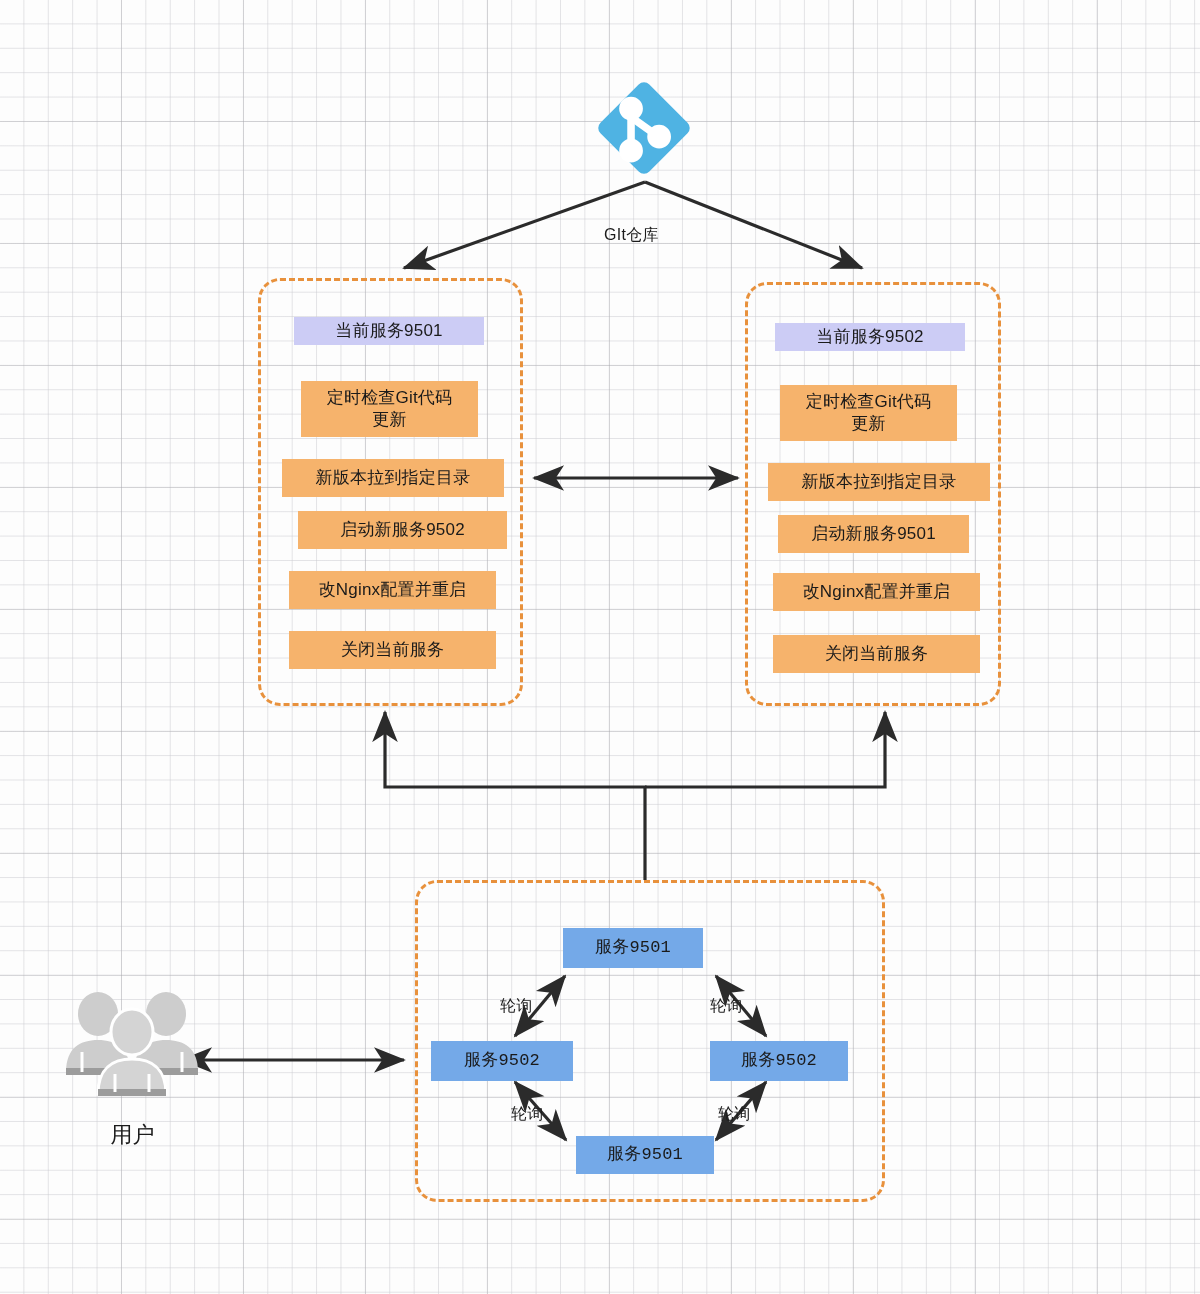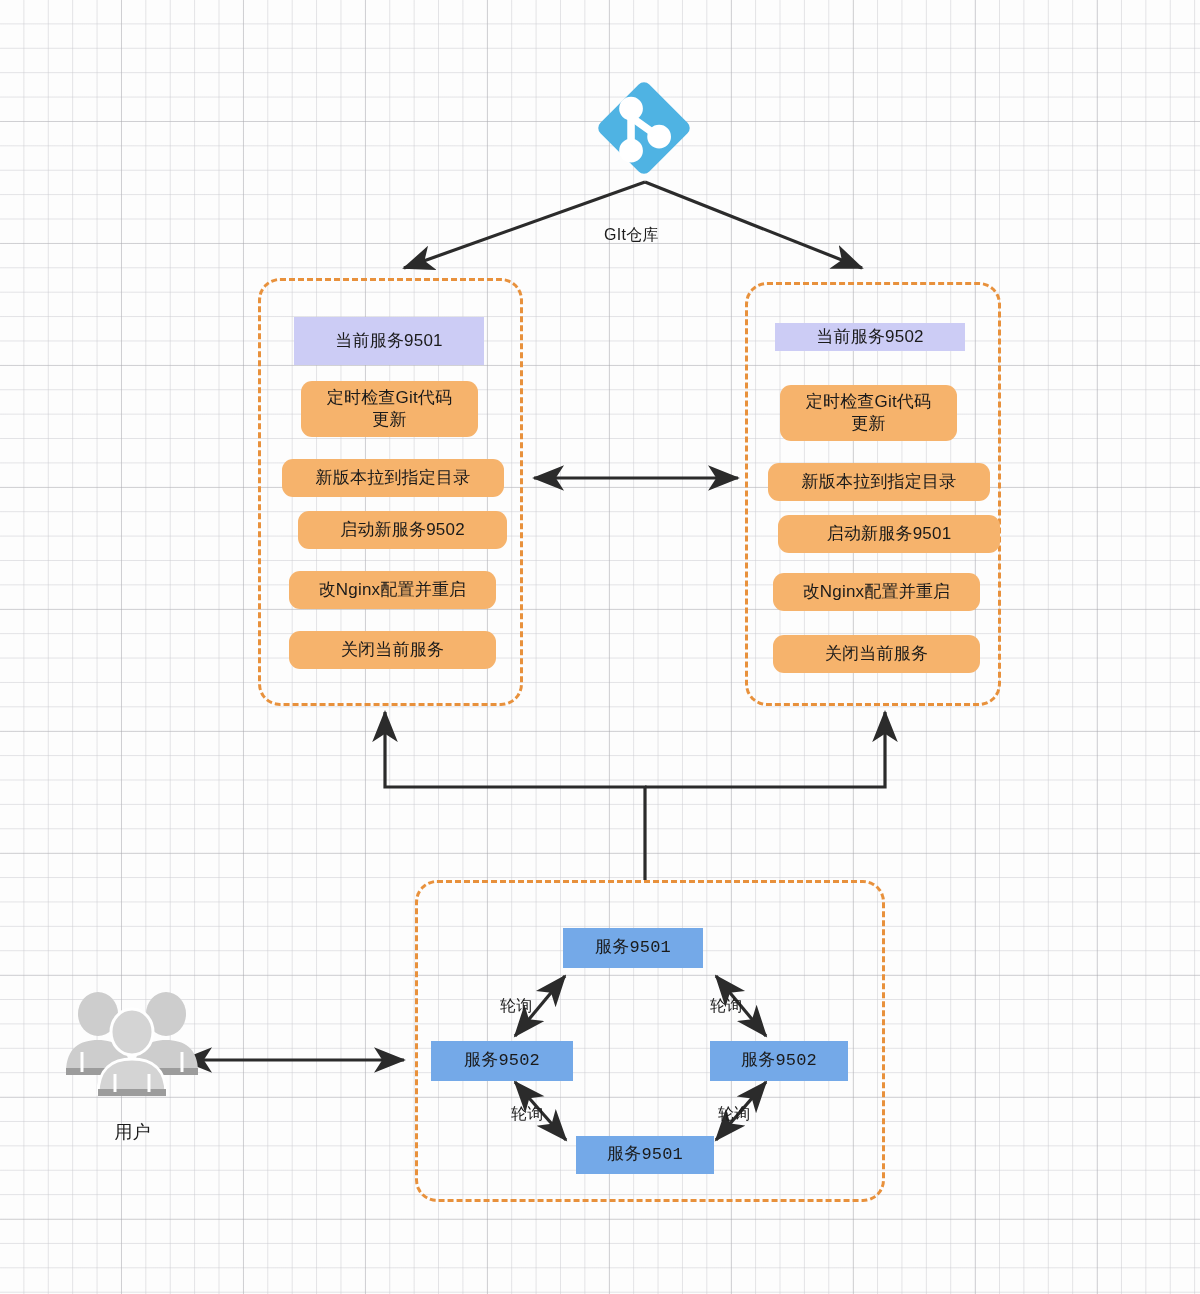--- a/index.html
+++ b/index.html
@@ -39,21 +39,21 @@
     box-sizing:border-box;
     display:flex;align-items:center;justify-content:center;
     text-align:center;
     color:#1a1a1a;
     font-size:17px;
     line-height:1.28;
     letter-spacing:.2px;
     white-space:pre-line;
   }
   .box.purple{background:#ccccf5;}
-  .box.orange{background:#f6b36c;border-radius:11px;}
+  .box.orange{background:#f6b36c;}
   .box.blue{background:#74a9e8;font-family:Liberation Mono, monospace;}
 
   .edge-label{
     position:absolute;
     font-size:16px;
     color:#1b1b1b;
     white-space:nowrap;
     letter-spacing:.3px;
   }
   .git-logo{
@@ -64,21 +64,21 @@
   .users-icon{
     position:absolute;
     left:60px;top:992px;
     width:145px;height:105px;
   }
   .users-caption{
     position:absolute;
     left:60px;top:1120px;
     width:145px;
     text-align:center;
-    font-size:18px;
+    font-size:22px;
     color:#1b1b1b;
   }
 </style>
 </head>
 <body>
 
 <div id="stage">
 
   <svg id="edges" viewBox="0 0 1200 1294">
     <defs>
@@ -133,35 +133,35 @@
         <line x1="38" y1="40" x2="62" y2="57"></line>
         <circle cx="38" cy="32" r="7.5"></circle>
         <circle cx="38" cy="71" r="7.5"></circle>
         <circle cx="64" cy="58" r="7.5"></circle>
       </g>
     </svg>
   </div>
   <div class="edge-label" style="left:604px;top:205px;margin-top:20px;">GIt仓库</div>
 
   <div class="panel" style="left:258px;top:278px;width:265px;height:428px;">
-    <div class="box purple" style="left:33px;top:36px;width:190px;height:48px;">当前服务9501</div>
+    <div class="box purple" style="left:33px;top:36px;width:190px;height:28px;">当前服务9501</div>
     <div class="box orange" style="left:40px;top:100px;width:177px;height:56px;">定时检查Git代码
 更新</div>
     <div class="box orange" style="left:21px;top:178px;width:222px;height:38px;">新版本拉到指定目录</div>
     <div class="box orange" style="left:37px;top:230px;width:209px;height:38px;">启动新服务9502</div>
     <div class="box orange" style="left:28px;top:290px;width:207px;height:38px;">改Nginx配置并重启</div>
     <div class="box orange" style="left:28px;top:350px;width:207px;height:38px;">关闭当前服务</div>
   </div>
 
   <div class="panel" style="left:745px;top:282px;width:256px;height:424px;">
     <div class="box purple" style="left:27px;top:38px;width:190px;height:28px;">当前服务9502</div>
     <div class="box orange" style="left:32px;top:100px;width:177px;height:56px;">定时检查Git代码
 更新</div>
     <div class="box orange" style="left:20px;top:178px;width:222px;height:38px;">新版本拉到指定目录</div>
-    <div class="box orange" style="left:30px;top:230px;width:222px;height:38px;">启动新服务9501</div>
+    <div class="box orange" style="left:30px;top:230px;width:191px;height:38px;">启动新服务9501</div>
     <div class="box orange" style="left:25px;top:288px;width:207px;height:38px;">改Nginx配置并重启</div>
     <div class="box orange" style="left:25px;top:350px;width:207px;height:38px;">关闭当前服务</div>
   </div>
 
   <div class="panel" style="left:415px;top:880px;width:470px;height:322px;">
     <div class="box blue" style="left:145px;top:45px;width:140px;height:40px;">服务9501</div>
     <div class="box blue" style="left:13px;top:158px;width:142px;height:40px;">服务9502</div>
     <div class="box blue" style="left:292px;top:158px;width:138px;height:40px;">服务9502</div>
     <div class="box blue" style="left:158px;top:253px;width:138px;height:38px;">服务9501</div>
   </div>

